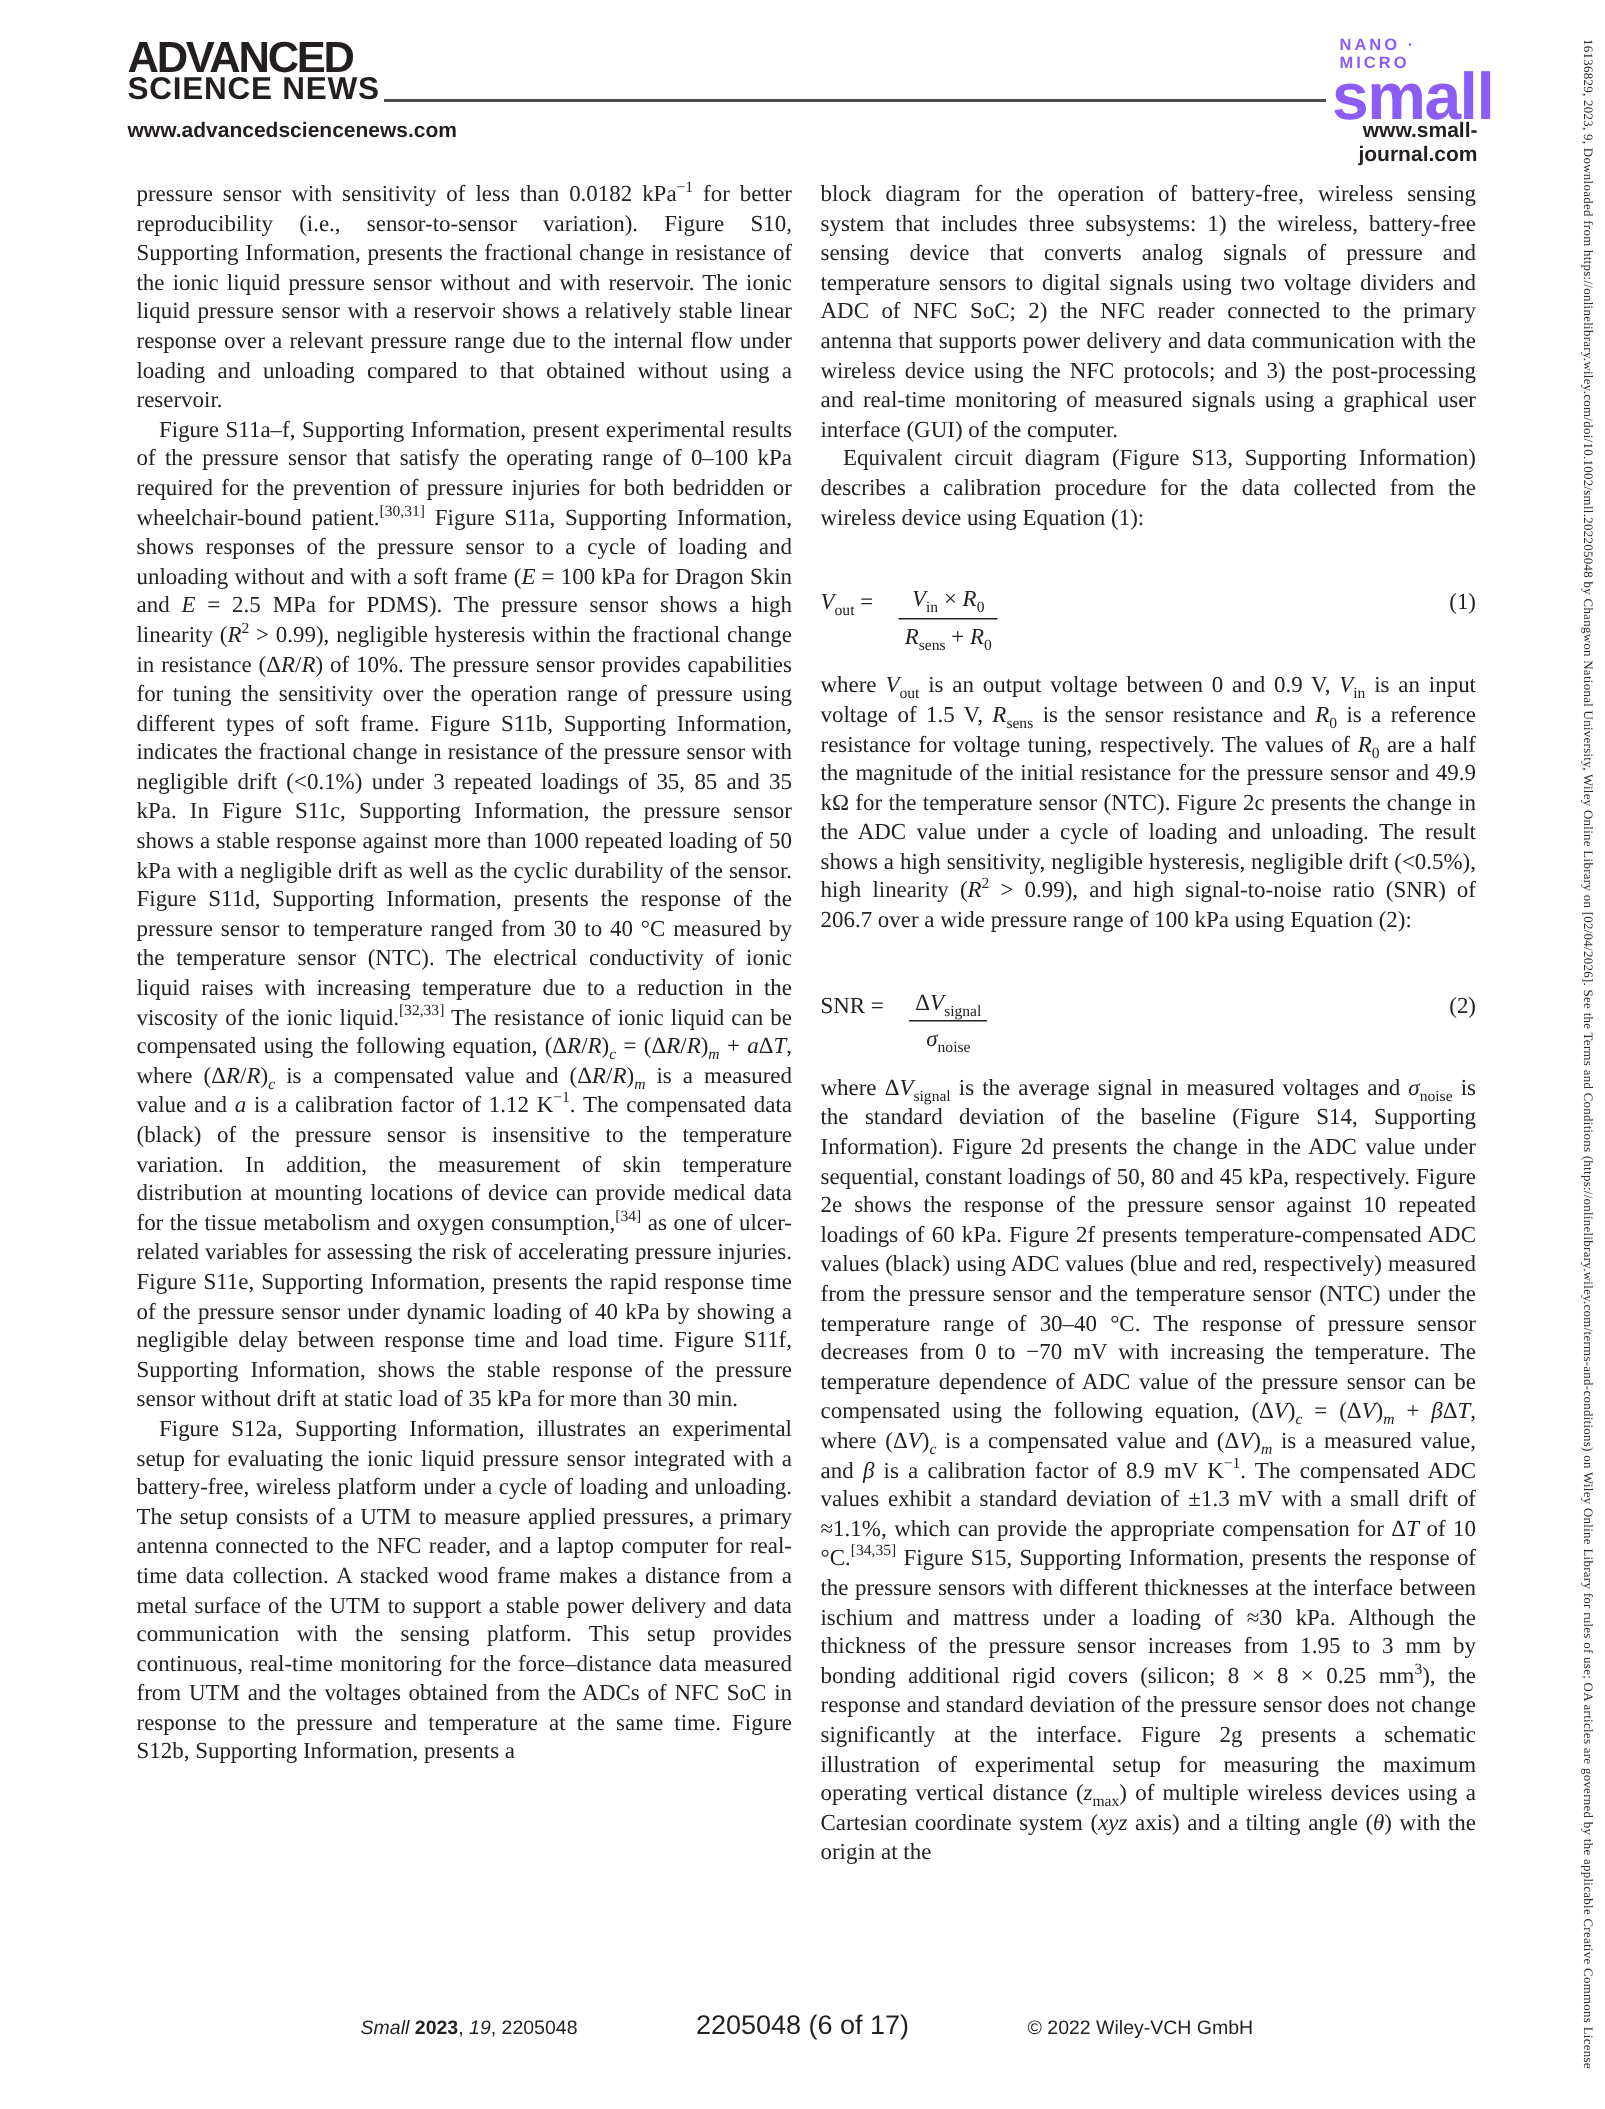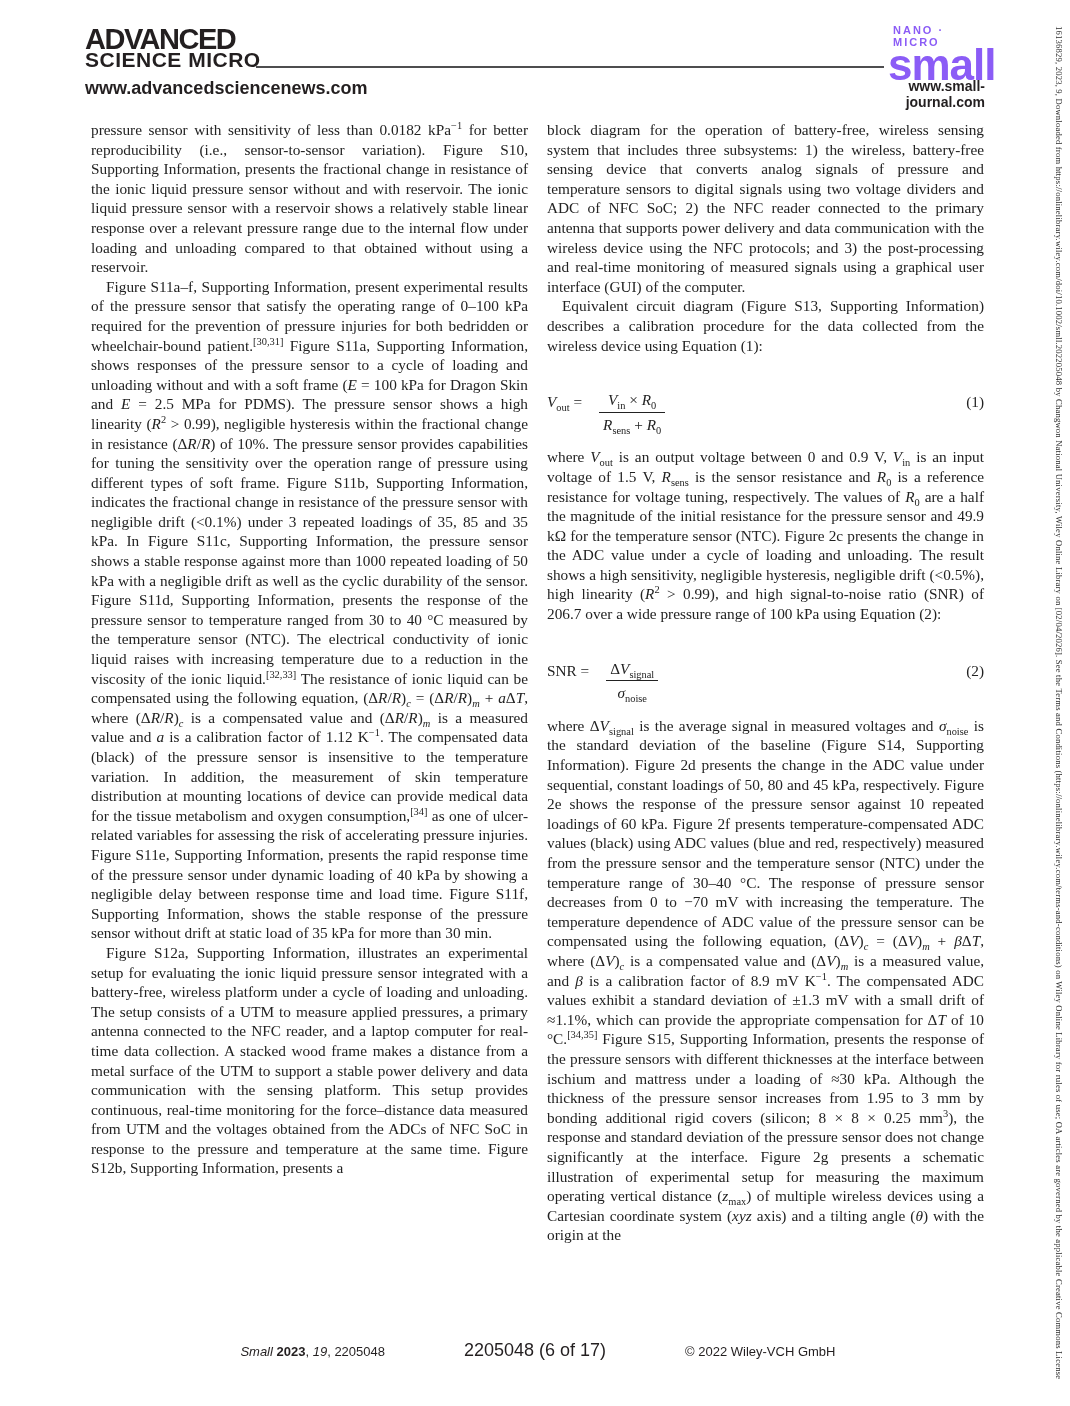--- a/index.html
+++ b/index.html
@@ -8,21 +8,21 @@
     font-family:"Liberation Serif", serif;color:#222222;
     -webkit-font-smoothing:antialiased;
   }
   .page{position:absolute;inset:0;overflow:hidden;}
 
   
   .asn-logo{position:absolute;left:85px;top:28px;font-family:"Liberation Sans",sans-serif;color:#231f20;}
   .asn-line1{font-size:29px;font-weight:bold;letter-spacing:-1.5px;line-height:22px;}
   .asn-line2{font-size:21px;font-weight:bold;letter-spacing:0.5px;line-height:19px;}
   .asn-url{position:absolute;left:85px;top:78px;font-family:"Liberation Sans",sans-serif;
-    font-size:18px;font-weight:bold;color:#231f20;}
+    font-size:14px;font-weight:bold;color:#231f20;}
   .header-rule{position:absolute;left:256px;top:66px;width:628px;height:2px;background:#4d4d4f;}
   .journal-logo{position:absolute;left:888px;top:24px;width:100px;font-family:"Liberation Sans",sans-serif;color:#8b5cf6;}
   .journal-tagline{font-size:11px;font-weight:bold;letter-spacing:2px;margin-left:5px;line-height:12px;}
   .journal-wordmark{font-size:44px;font-weight:bold;letter-spacing:-1px;line-height:34px;}
   .journal-url{position:absolute;left:842px;top:78px;width:143px;text-align:right;
     font-family:"Liberation Sans",sans-serif;font-size:14px;font-weight:bold;color:#231f20;}
 
   
   .col{position:absolute;top:120px;width:437px;font-size:15.3px;line-height:19.6px;text-align:justify;}
   .col-left{left:71px;margin-left:20px;}
@@ -54,21 +54,21 @@
     font-family:"Liberation Serif",serif;white-space:nowrap;
   }
 </style>
 </head>
 <body>
 
 <div class="page">
 
   <div class="asn-logo">
     <div class="asn-line1">ADVANCED</div>
-    <div class="asn-line2">SCIENCE MICRO</div>
+    <div class="asn-line2">SCIENCE NEWS</div>
   </div>
   <div class="asn-url">www.advancedsciencenews.com</div>
   <div class="header-rule"></div>
   <div class="journal-logo">
     <div class="journal-tagline">NANO · MICRO</div>
     <div class="journal-wordmark">small</div>
   </div>
   <div class="journal-url">www.small-journal.com</div>
 
   <div class="col col-left">

